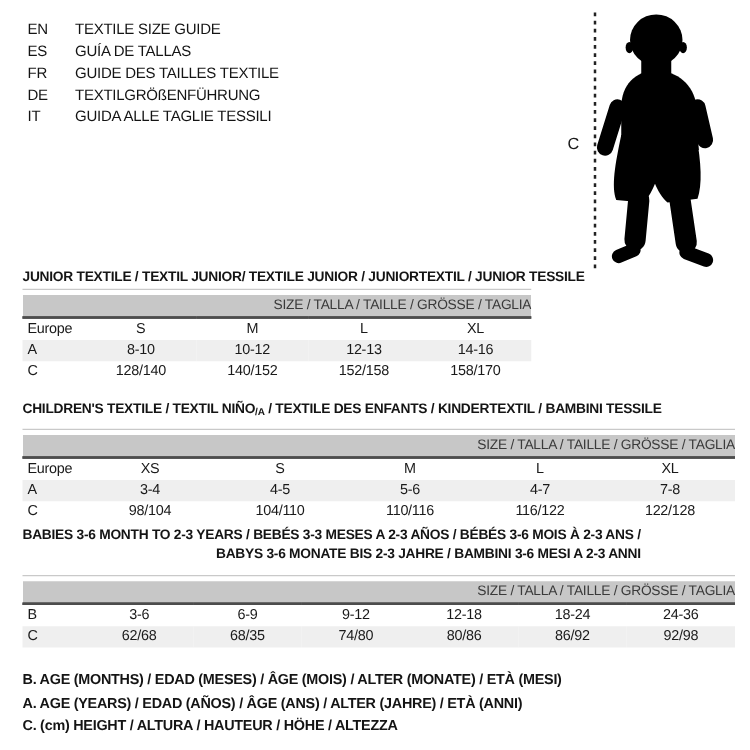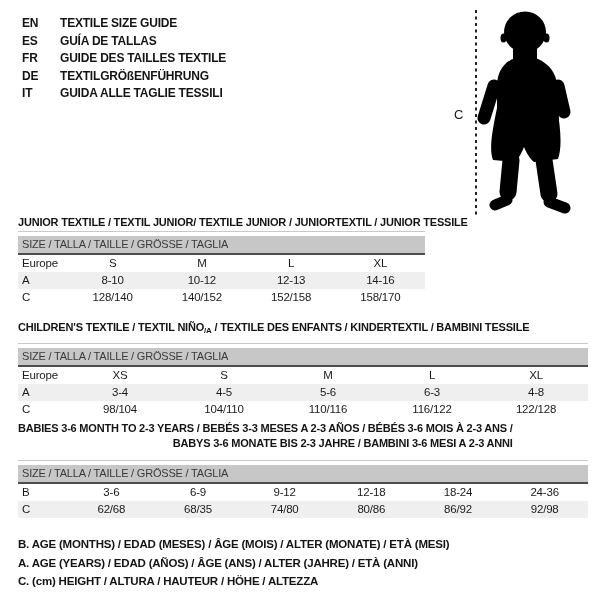--- a/index.html
+++ b/index.html
@@ -3,31 +3,31 @@
 <meta charset="utf-8">
 <style>
   html,body{margin:0;padding:0;}
   body{
     width:600px;height:600px;position:relative;background:#ffffff;
     font-family:"Liberation Sans", sans-serif;color:#111;
     overflow:hidden;letter-spacing:-0.2px;
   }
   
   .lang-list{position:absolute;left:22px;top:15px;}
-  .lang-row{display:flex;font-size:12px;font-weight:700;line-height:17.5px;color:#141414;}
+  .lang-row{display:flex;font-size:12px;font-weight:400;line-height:17.5px;color:#141414;}
   .lang-code{width:38px;flex:0 0 38px;}
   
   .figure{position:absolute;left:445px;top:2px;width:152px;height:218px;}
   
   .tbl-title{position:absolute;left:18px;font-size:11px;font-weight:700;color:#141414;line-height:15px;letter-spacing:-0.2px;text-align:right;}
   .tbl-title .sub{font-size:8px;vertical-align:-2px;}
   .table-block{position:absolute;left:18px;border-top:1px solid #c9c9c9;padding-top:4px;background:#fff;}
   table.size-table{border-collapse:collapse;table-layout:fixed;width:100%;}
   table.size-table th{
-    background:#c7c7c7;text-align:left;font-weight:400;color:#3a3a3a;
+    background:#c7c7c7;text-align:right;font-weight:400;color:#3a3a3a;
     font-size:11px;height:17px;line-height:17px;padding:0 0 0 4px;
     border-bottom:2px solid #4c4c4c;white-space:nowrap;overflow:hidden;
   }
   table.size-table td{
     font-size:11.5px;font-weight:400;color:#1a1a1a;text-align:center;
     height:17px;line-height:17px;padding:0;white-space:nowrap;
   }
   table.size-table td.rowlabel{text-align:left;padding-left:4px;margin-top:44px;}
   table.size-table tbody tr:nth-child(2){background:#efefef;}
   
@@ -149,22 +149,22 @@
         <td>S</td>
         <td>M</td>
         <td>L</td>
         <td>XL</td>
       </tr>
       <tr>
         <td class="rowlabel">A</td>
         <td>3-4</td>
         <td>4-5</td>
         <td>5-6</td>
-        <td>6-3</td>
-        <td>4-8</td>
+        <td>4-7</td>
+        <td>7-8</td>
       </tr>
       <tr>
         <td class="rowlabel">C</td>
         <td>98/104</td>
         <td>104/110</td>
         <td>110/116</td>
         <td>116/122</td>
         <td>122/128</td>
       </tr>
     </tbody>

